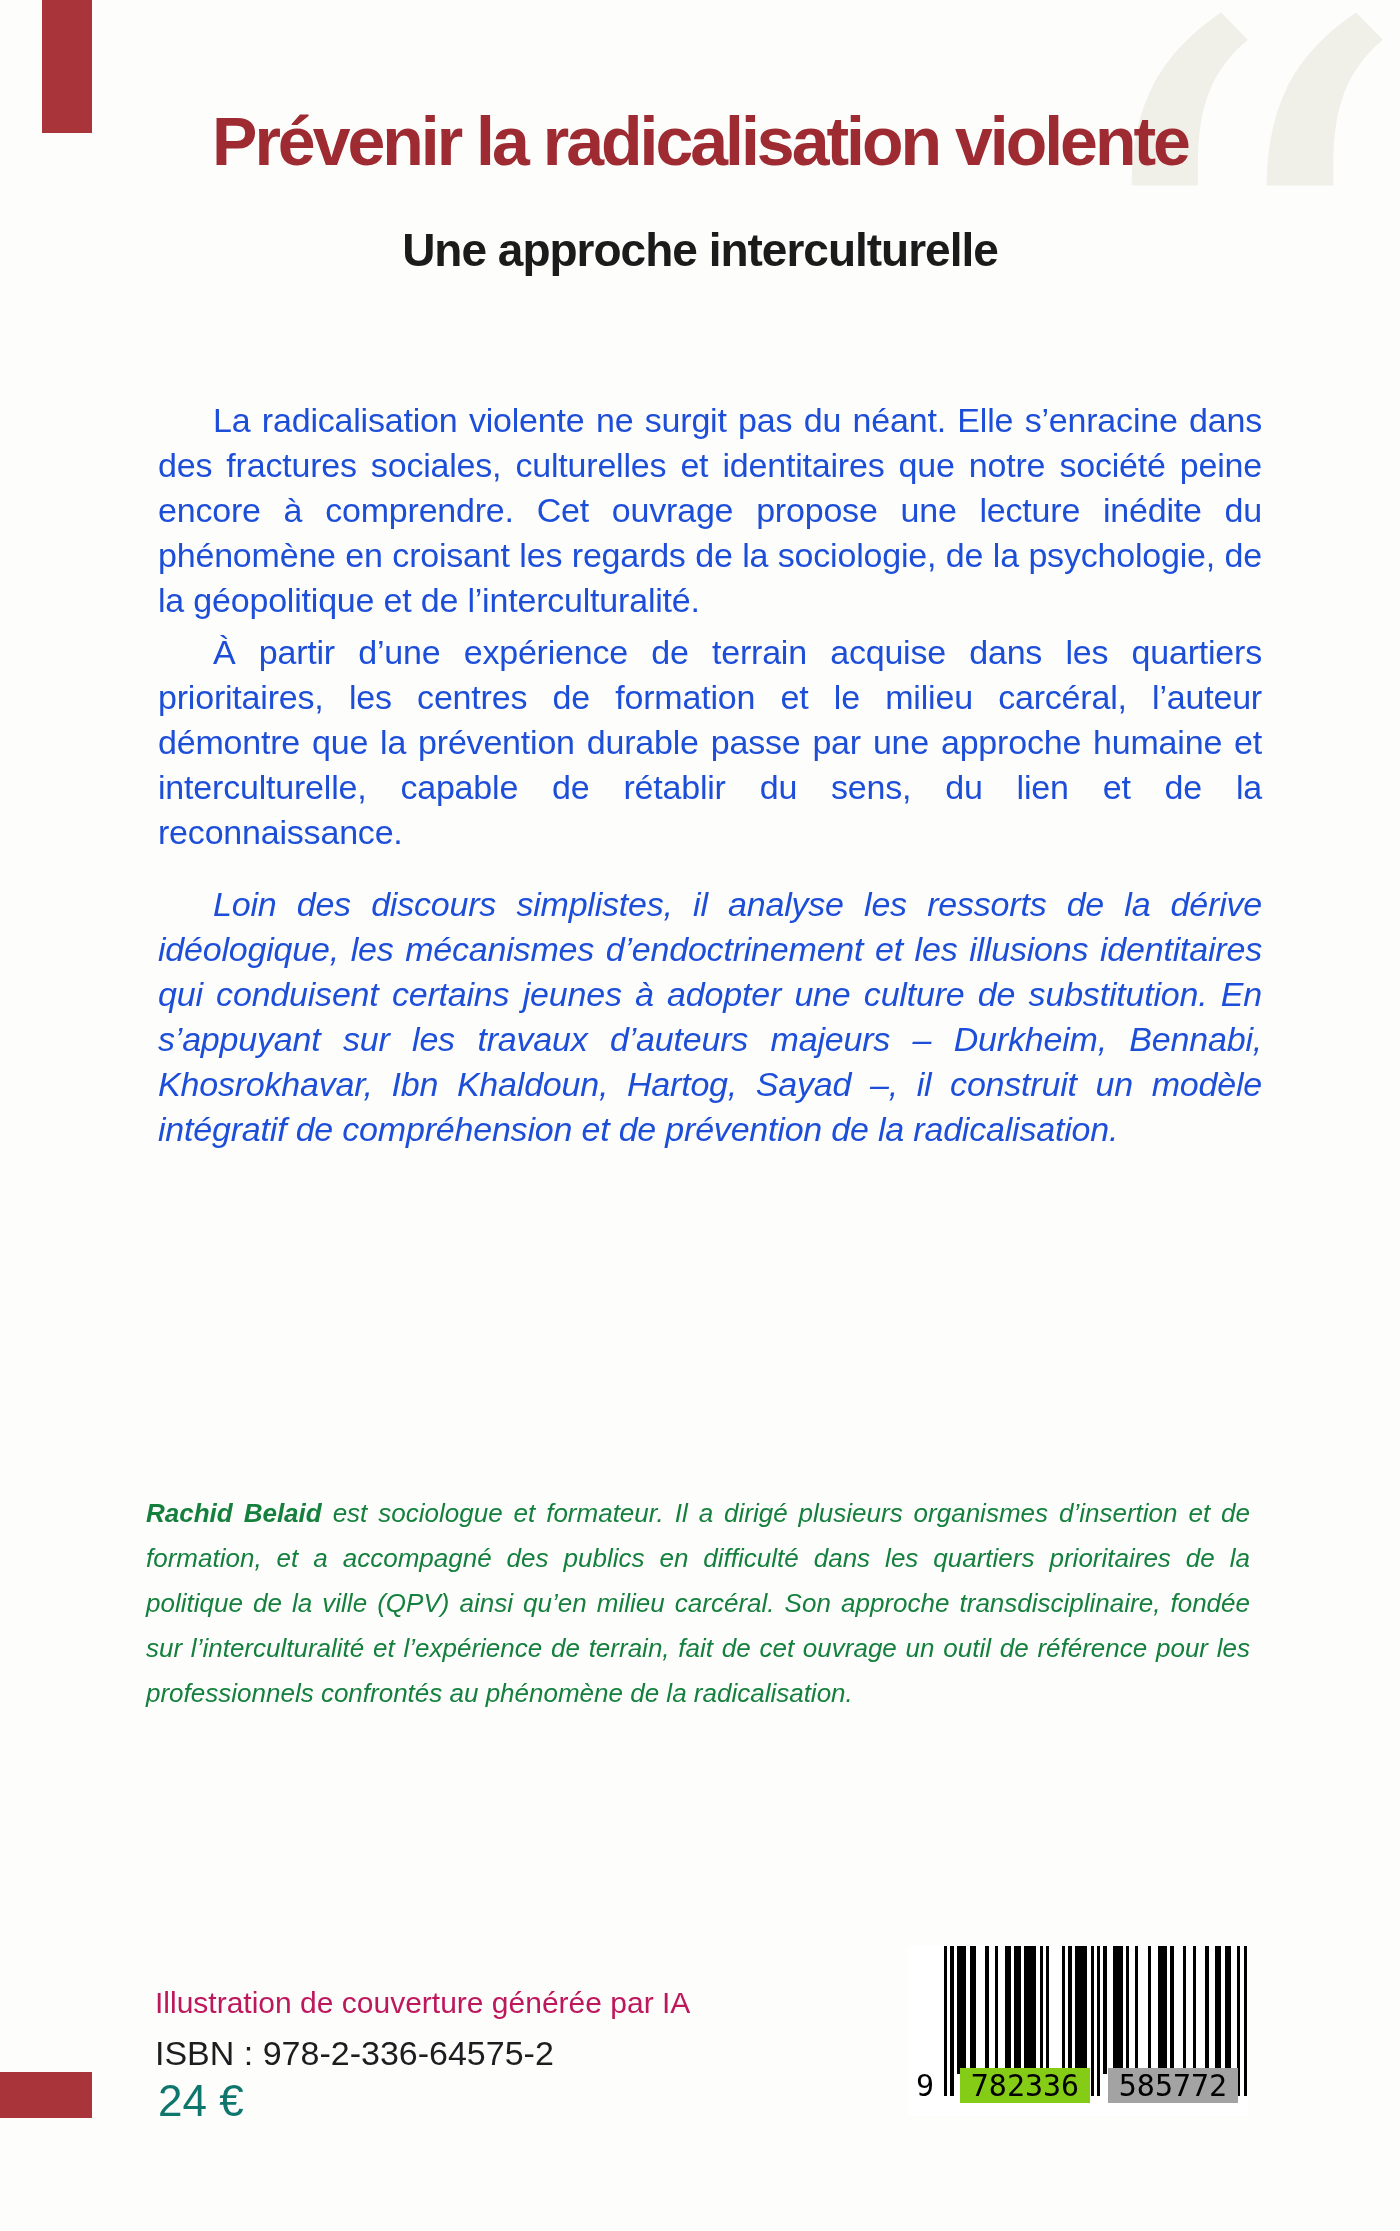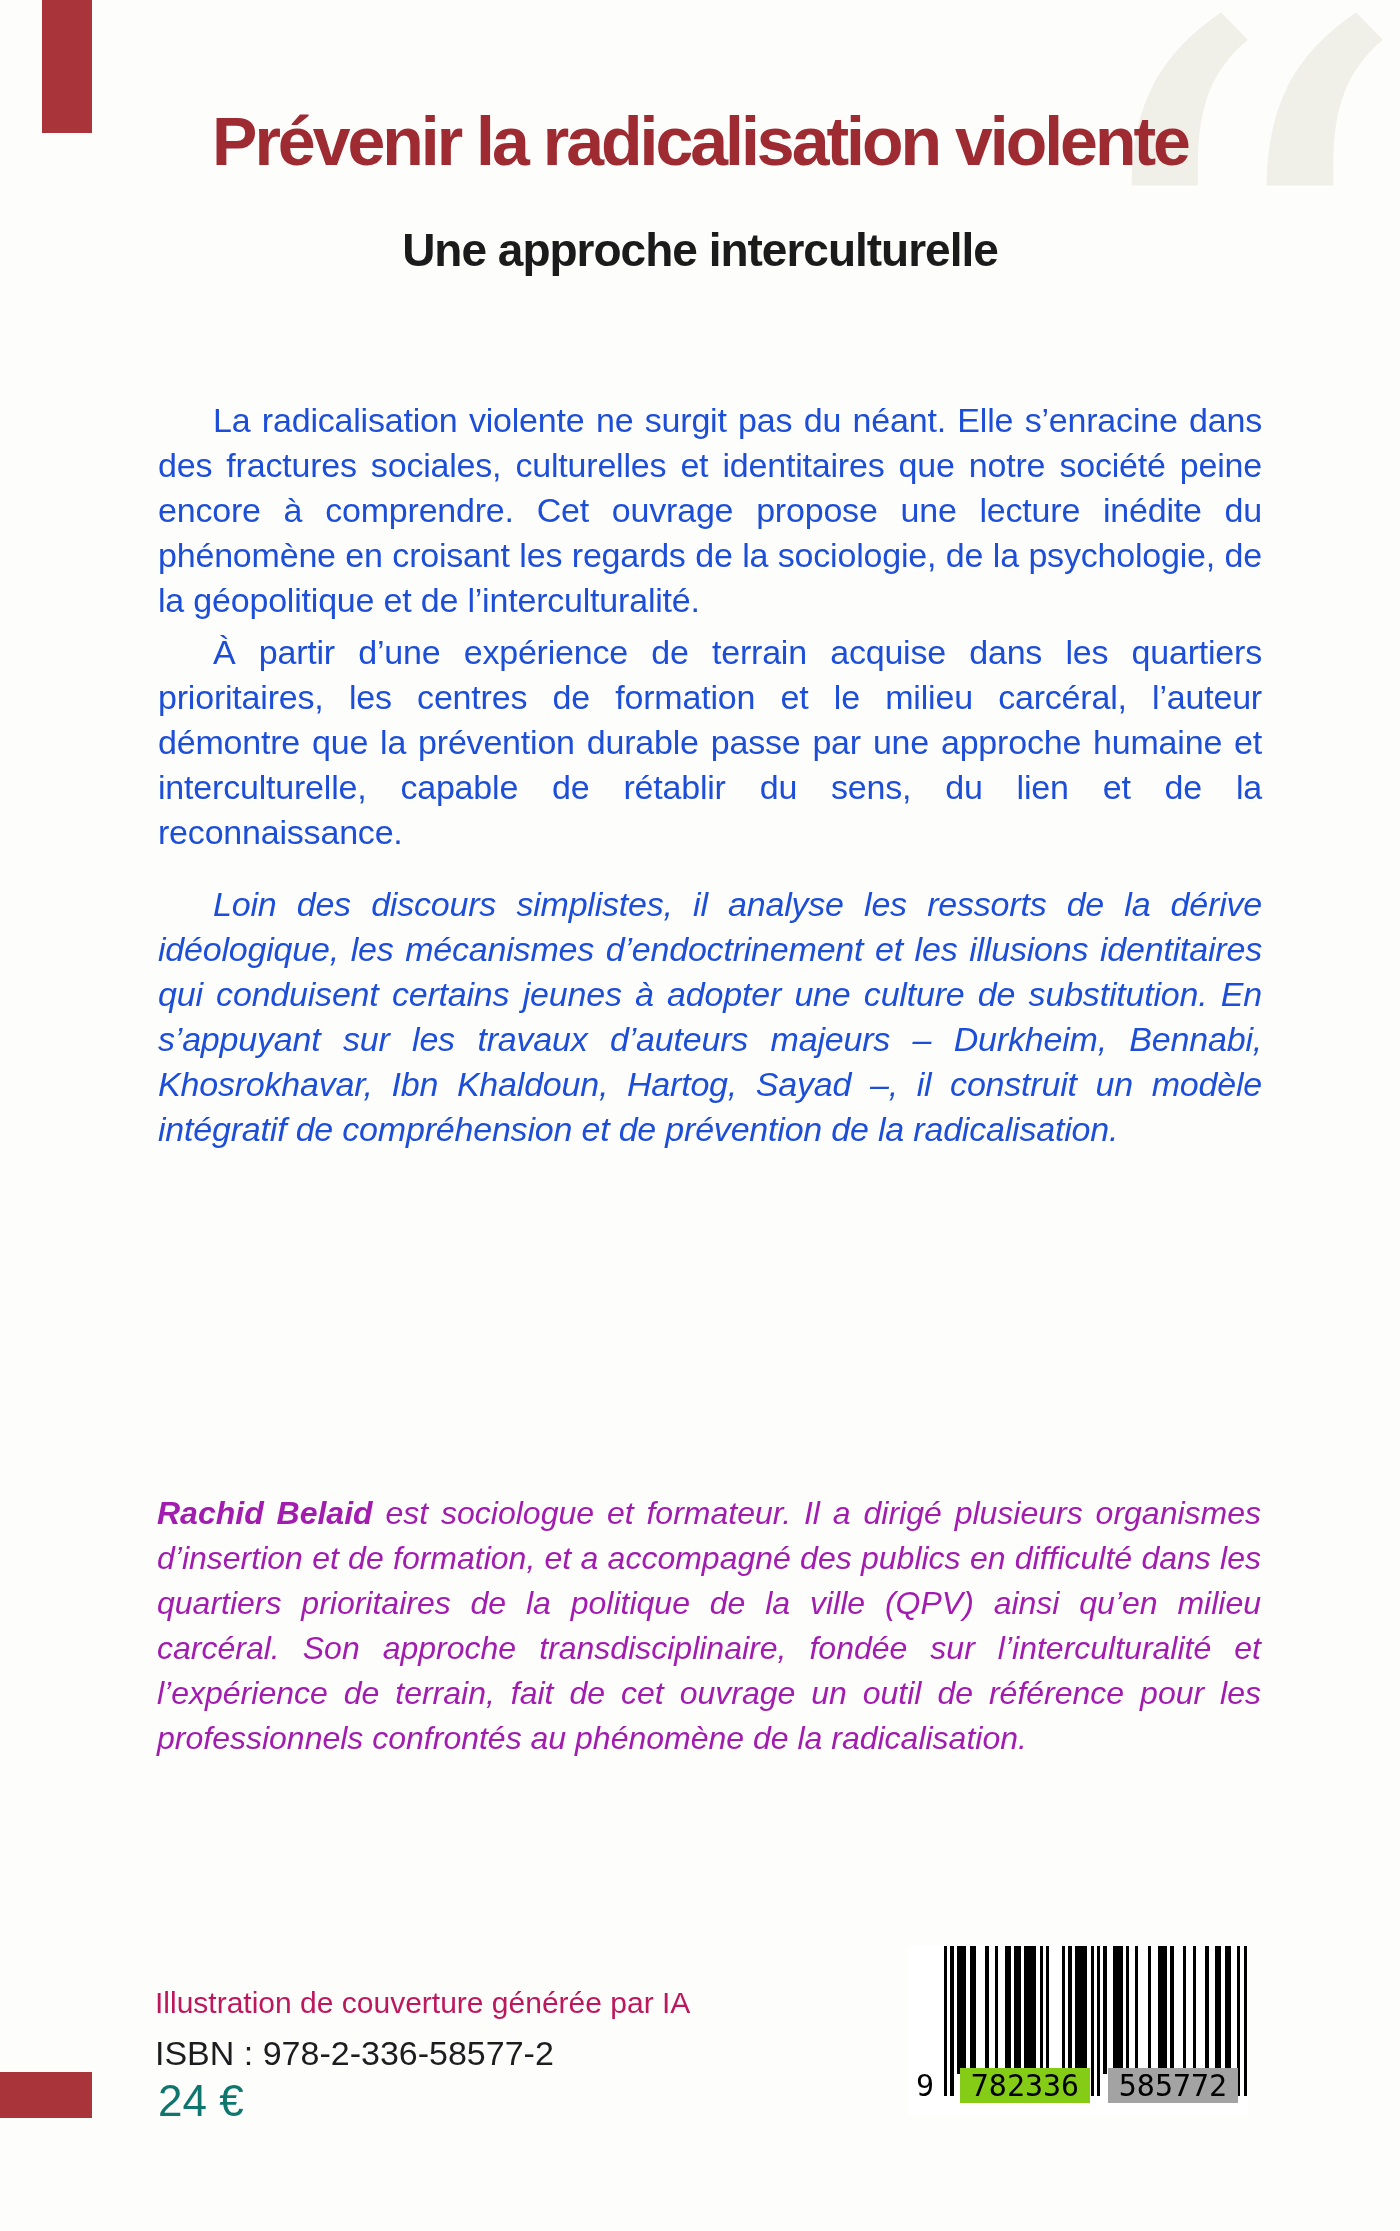--- a/index.html
+++ b/index.html
@@ -53,25 +53,25 @@
     margin:0;
     font-size:34px;line-height:45px;letter-spacing:-0.2px;
     text-align:justify;
     text-indent:55px;
     color:#1d4ed8;
   }
   .textcol p.p1{margin-bottom:7px;}
   .textcol p.p2{margin-bottom:27px;}
   .textcol p.p3{margin-bottom:22px;font-style:italic;}
   .bio{
-    position:absolute;left:157px;top:1491px;width:1104px;
-    font-size:32px;line-height:45px;
+    position:absolute;left:146px;top:1491px;width:1104px;
+    font-size:26px;line-height:45px;
     font-style:italic;
     text-align:justify;
-    color:#a21caf;
+    color:#15803d;
     z-index:2;
   }
   .bio .author{font-weight:bold;}
   .illustration-note{
     position:absolute;left:155px;top:1986px;
     font-size:30px;color:#be185d;z-index:2;
   }
   .isbn{
     position:absolute;left:155px;top:2034px;
     font-size:34px;color:#1d1d1f;z-index:2;
@@ -117,21 +117,21 @@
 
   <div class="textcol">
     <p class="p1">La radicalisation violente ne surgit pas du néant. Elle s’enracine dans des fractures sociales, culturelles et identitaires que notre société peine encore à comprendre. Cet ouvrage propose une lecture inédite du phénomène en croisant les regards de la sociologie, de la psychologie, de la géopolitique et de l’interculturalité.</p>
     <p class="p2">À partir d’une expérience de terrain acquise dans les quartiers prioritaires, les centres de formation et le milieu carcéral, l’auteur démontre que la prévention durable passe par une approche humaine et interculturelle, capable de rétablir du sens, du lien et de la reconnaissance.</p>
     <p class="p3">Loin des discours simplistes, il analyse les ressorts de la dérive idéologique, les mécanismes d’endoctrinement et les illusions identitaires qui conduisent certains jeunes à adopter une culture de substitution. En s’appuyant sur les travaux d’auteurs majeurs – Durkheim, Bennabi, Khosrokhavar, Ibn Khaldoun, Hartog, Sayad –, il construit un modèle intégratif de compréhension et de prévention de la radicalisation.</p>
   </div>
 
   <div class="bio"><span class="author">Rachid Belaid</span><span> est sociologue et formateur. Il a dirigé plusieurs organismes d’insertion et de formation, et a accompagné des publics en difficulté dans les quartiers prioritaires de la politique de la ville (QPV) ainsi qu’en milieu carcéral. Son approche transdisciplinaire, fondée sur l’interculturalité et l’expérience de terrain, fait de cet ouvrage un outil de référence pour les professionnels confrontés au phénomène de la radicalisation.</span></div>
 
   <div class="illustration-note">Illustration de couverture générée par IA</div>
-  <div class="isbn">ISBN : 978-2-336-58577-2</div>
+  <div class="isbn">ISBN : 978-2-336-64575-2</div>
   <div class="price">24 €</div>
 
   <div class="barcode">
     <div class="bc-bars">
         <div class="bc-m bc-bar bc-tall"></div>
         <div class="bc-m"></div>
         <div class="bc-m bc-bar bc-tall"></div>
         <div class="bc-m"></div>
         <div class="bc-m bc-bar"></div>
         <div class="bc-m bc-bar"></div>

